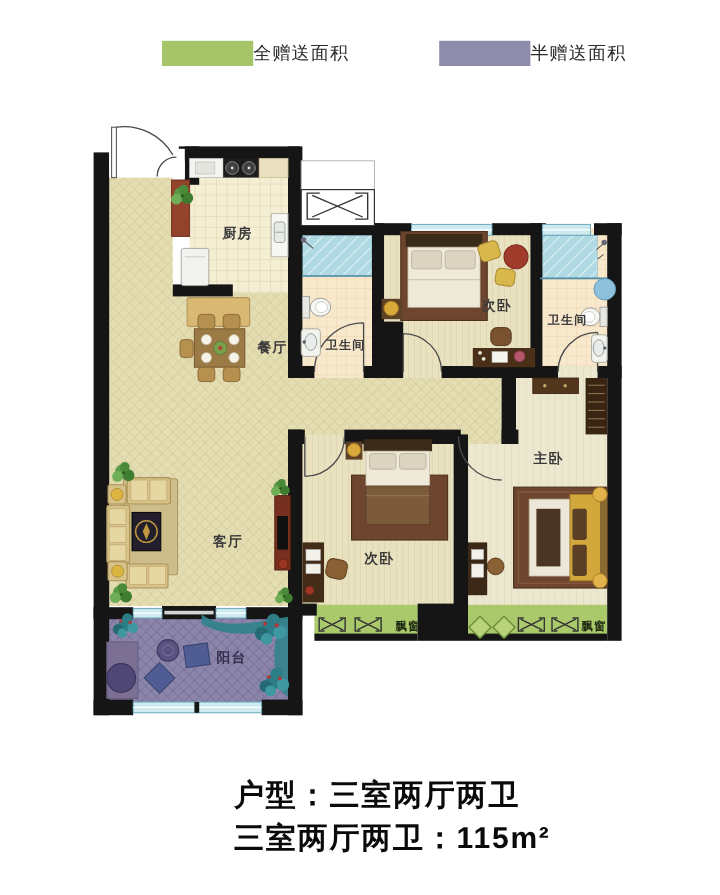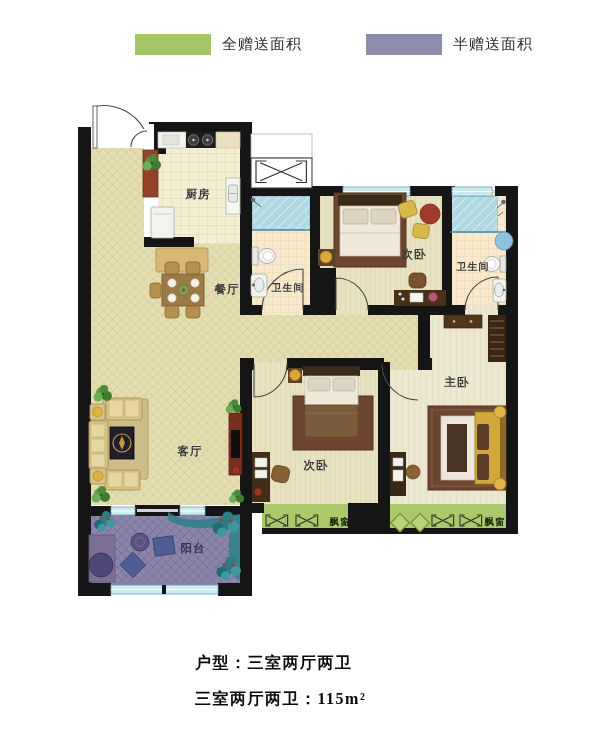--- a/index.html
+++ b/index.html
@@ -1,23 +1,23 @@
 <!DOCTYPE html>
 <html><head>
 <meta charset="utf-8">
 <style>
   html,body{margin:0;padding:0;background:#ffffff;}
   .stage{position:relative;width:600px;height:746px;background:#ffffff;overflow:hidden;
          font-family:"Liberation Sans",sans-serif;}
   .plan-svg{position:absolute;left:0;top:0;}
-  .legend-item{position:absolute;display:flex;align-items:center;gap:11px;}
+  .legend-item{position:absolute;display:flex;align-items:center;}
   .legend-item .swatch{width:76px;height:21px;display:inline-block;}
   .legend-item .lbl{font-size:15px;color:#2b2b2b;letter-spacing:1px;}
   .footer{position:absolute;left:195px;top:645px;color:#0a0a0a;}
-  .footer div{font-size:16px;font-weight:bold;letter-spacing:1.5px;line-height:36px;font-family:Liberation Serif, serif;}
+  .footer div{font-size:25px;font-weight:bold;letter-spacing:1.5px;line-height:36px;}
   .rlabel{font-family:"Liberation Sans",sans-serif;font-size:11.5px;font-weight:600;
           fill:#3b3b3b;text-anchor:middle;letter-spacing:1px;}
   .rlabel-sm{font-size:10px;}
   .rlabel-bay{font-size:9.5px;fill:#1f2a10;}
   .rlabel-balcony{fill:#34304e;}
 </style>
 </head>
 <body>
 
 <div class="stage">

